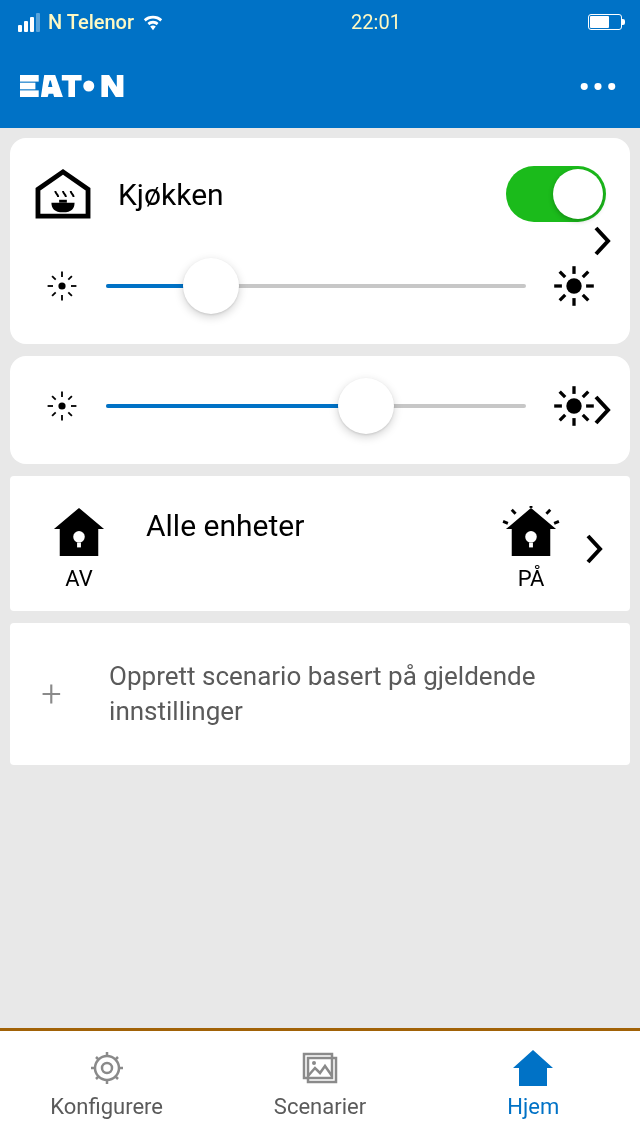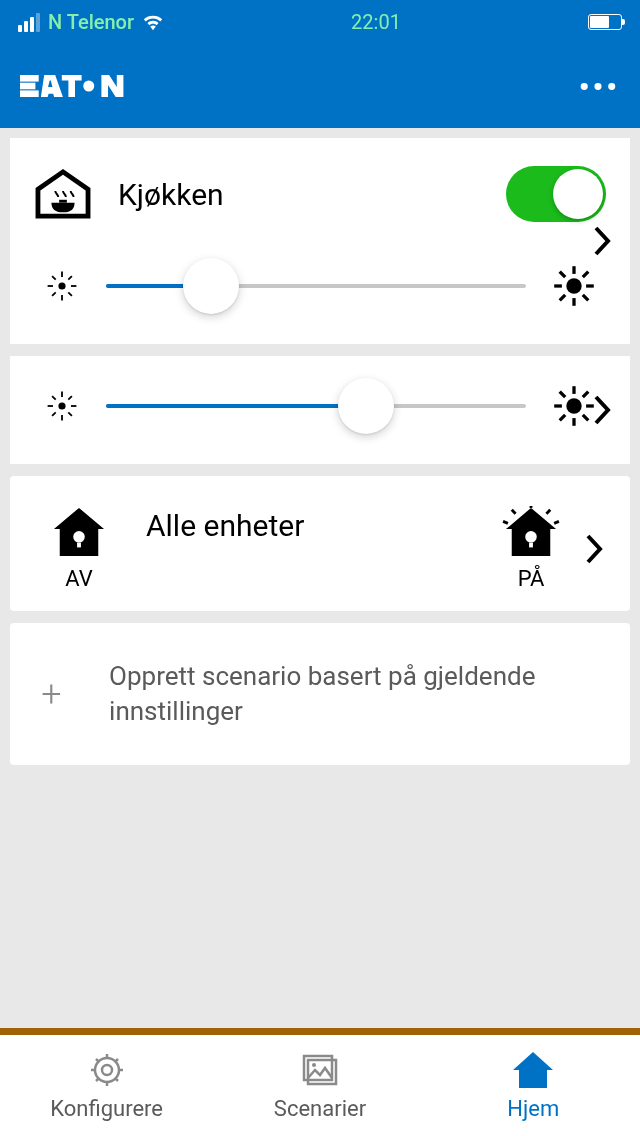--- a/index.html
+++ b/index.html
@@ -9,21 +9,21 @@
       font-family: -apple-system, BlinkMacSystemFont, "Segoe UI", Roboto, sans-serif;
       background: #e8e8e8;
       overflow: hidden;
       position: relative;
     }
 
     
     .status-bar {
       height: 44px;
       background: #0072c6;
-      color: #86efac;
+      color: #fef9c3;
       display: flex;
       align-items: center;
       justify-content: space-between;
       padding: 0 18px;
       font-size: 20px;
       font-weight: 500;
     }
     .status-left { display: flex; align-items: center; gap: 8px; }
     .signal-bars { display: flex; align-items: flex-end; gap: 2px; }
     .signal-bars span { width: 4px; background: #fff; border-radius: 1px; }
@@ -49,21 +49,21 @@
       padding: 0 20px;
     }
     .logo { width: 110px; height: 32px; display:flex; align-items:center; }
     .header-title { display:flex; align-items:center; gap:10px; font-size:32px; font-weight:700; position:absolute; left:50%; transform:translateX(-50%);}
     .dots { font-size: 30px; letter-spacing: 3px; font-weight:700; }
 
     
     .content { padding: 10px; }
     .card {
       background: #fff;
-      border-radius: 0;
+      border-radius: 16px;
       padding: 28px 24px 36px 24px;
       margin-bottom: 12px;
       position: relative;
     }
     .card-header {
       display: flex;
       align-items: center;
       gap: 26px;
       margin-bottom: 42px;
     }
@@ -115,21 +115,21 @@
     
     .create-row {
       background:#fff; border-radius:4px; padding: 36px 24px; display:flex; align-items:center; gap:40px;
     }
     .plus { font-size: 36px; color:#8a8a8a; width:40px; text-align:center; font-weight:300;}
     .create-text { font-size:26px; color:#5a5a5a; line-height:1.35;}
 
     
     .tab-bar {
       position:absolute; bottom:0; left:0; right:0; height:108px;
-      background:#fff; border-top:7px solid #a16207;
+      background:#fff; border-top:3px solid #a16207;
       display:flex;
     }
     .tab {
       flex:1; display:flex; flex-direction:column; align-items:center; justify-content:center; gap:6px;
     }
     .tab-label { font-size:22px; color:#5a5a5a;}
     .tab.active .tab-label { color:#0072c6; }
     .tab-icon { width:48px; height:40px;}
   </style>
 </head>

